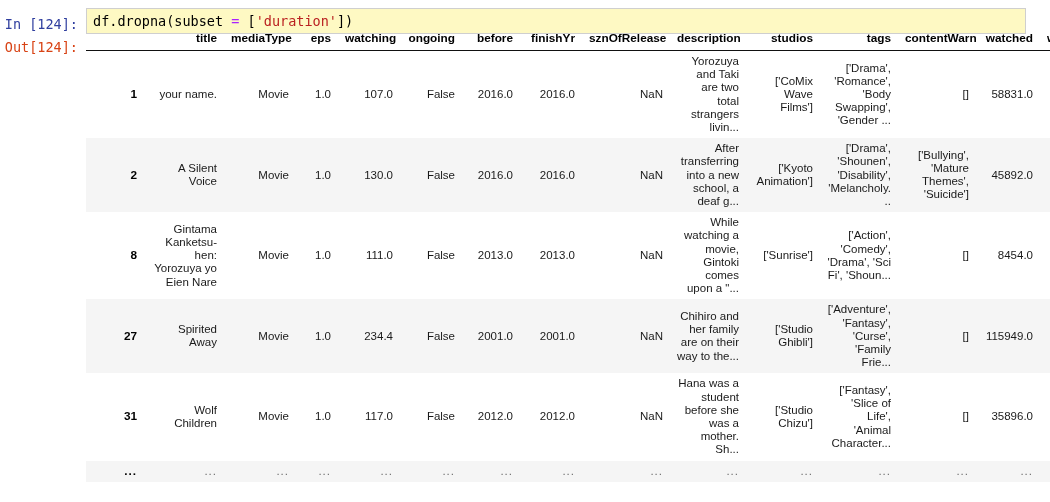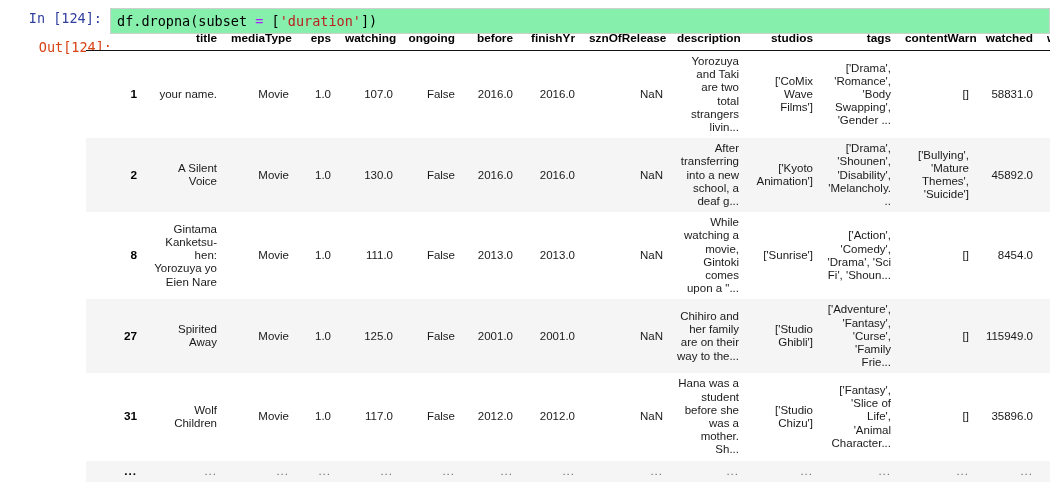--- a/index.html
+++ b/index.html
@@ -17,65 +17,63 @@
 
   
   #notebook {
     position: relative;
     width: 1050px;
     height: 502px;
   }
 
   .cell-row {
     display: flex;
-    align-items: flex-start;
+    align-items: flex-end;
     padding-top: 8px;
-    padding-left: 24px;
   }
 
   .prompt {
     flex: 0 0 78px;
     text-align: right;
     padding-right: 8px;
     font-family: "DejaVu Sans Mono", "Liberation Mono", monospace;
     font-size: 13.5px;
     line-height: 20px;
     white-space: nowrap;
   }
   .prompt.in  { color: #303F9F; }
   .prompt.out { color: #D84315; }
 
   .input-area {
     flex: 1 1 auto;
     min-width: 0;
   }
 
   .code-cell {
-    background: #86efac;
+    background: #fef9c3;
     border: 1px solid #cfcfcf;
     padding: 3px 6px;
     font-family: "DejaVu Sans Mono", "Liberation Mono", monospace;
     font-size: 13.5px;
     line-height: 18px;
     white-space: pre;
     width: 940px;
     box-sizing: border-box;
   }
   .tok-name { color: #000000; }
   .tok-attr { color: #000000; }
   .tok-kwarg { color: #000000; }
   .tok-op { color: #AA22FF; }
   .tok-str { color: #BA2121; }
   .tok-punct { color: #000000; }
 
   .out-row {
     display: flex;
     align-items: center;
     padding-top: 3px;
-    padding-left: 34px;
   }
 
   
   #df-scroll {
     position: absolute;
     left: 86px;
     top: 28px;
     width: 964px;
     height: 458px;
     overflow: hidden;
@@ -254,21 +252,21 @@
           <td class="wrapcell">[]</td>
           <td class="nowrap">8454.0</td>
           <td class="nowrap">280</td>
         </tr>
 
         <tr class="even">
           <th class="row-idx">27</th>
           <td class="wrapcell">Spirited Away</td>
           <td class="nowrap">Movie</td>
           <td class="nowrap">1.0</td>
-          <td class="nowrap">125.0</td>
+          <td class="nowrap">234.4</td>
           <td class="nowrap">False</td>
           <td class="nowrap">2001.0</td>
           <td class="nowrap">2001.0</td>
           <td class="nowrap">NaN</td>
           <td class="wrapcell">Chihiro and her family are on their way to the...</td>
           <td class="wrapcell">['Studio Ghibli']</td>
           <td class="wrapcell">['Adventure', 'Fantasy', 'Curse', 'Family Frie...</td>
           <td class="wrapcell">[]</td>
           <td class="nowrap">115949.0</td>
           <td class="nowrap">589</td>

